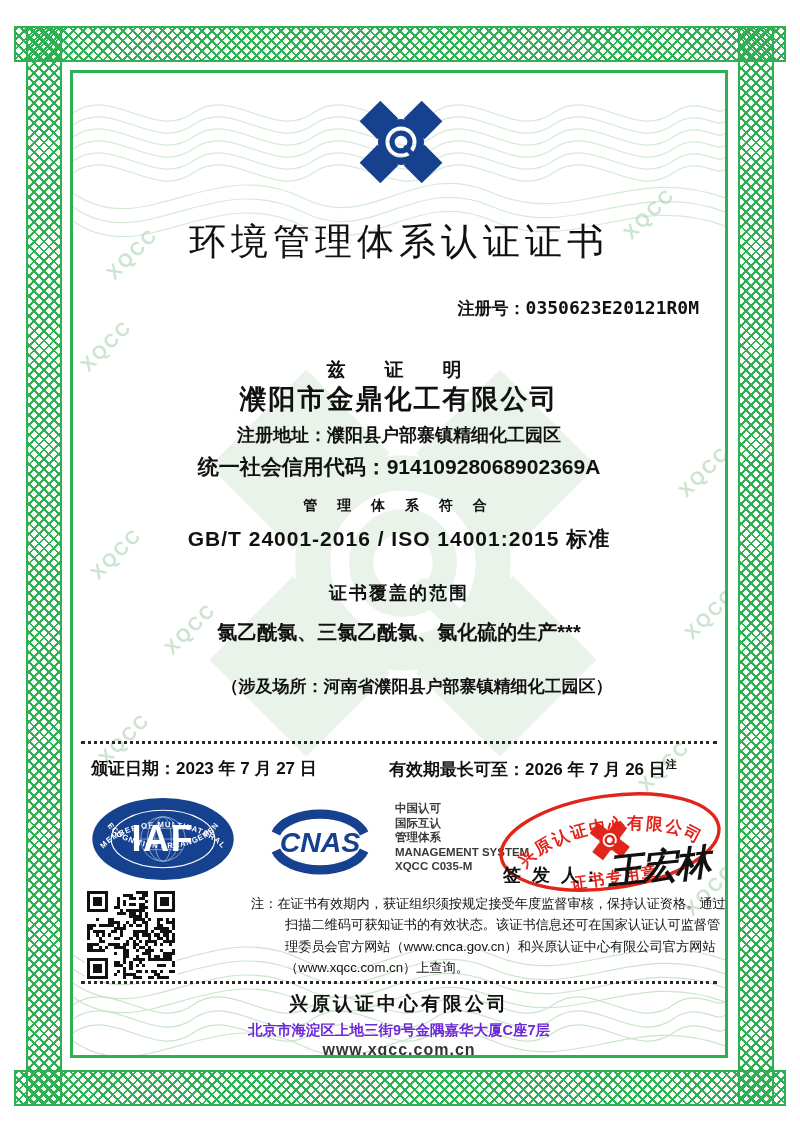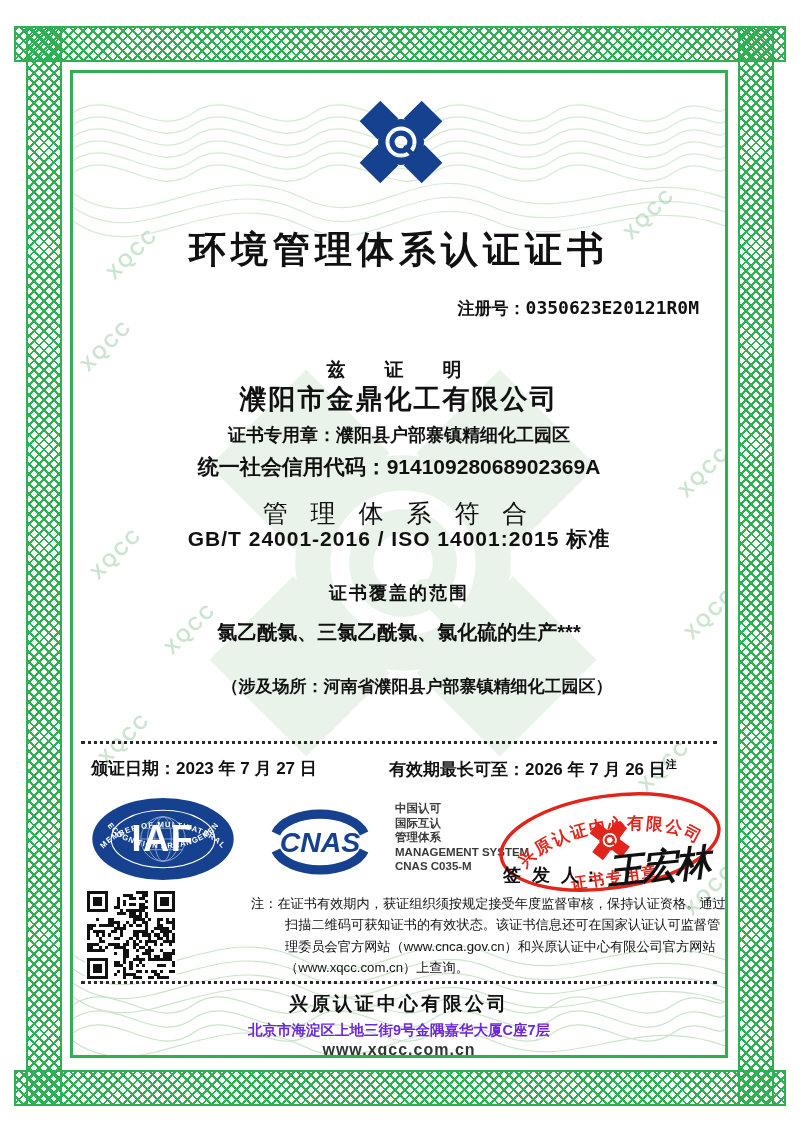--- a/index.html
+++ b/index.html
@@ -24,28 +24,28 @@
     border:3px solid #2fb053;box-sizing:border-box;overflow:hidden;background:#fff;
   }
   .abs{position:absolute;}
   .ctr{left:0;right:0;text-align:center;}
   
   .wave-svg{position:absolute;left:0;width:652px;pointer-events:none;}
   .emblem-wm{position:absolute;left:110px;top:270px;width:440px;height:440px;color:#e3f0e3;opacity:.75;pointer-events:none;}
   .xqcc{position:absolute;font-size:19px;font-weight:bold;letter-spacing:2px;
         color:rgba(163,205,170,.55);transform:rotate(-45deg);pointer-events:none;}
   
-  .title{top:152px;font-size:37px;font-weight:bold;letter-spacing:5px;}
+  .title{top:144px;font-size:37px;font-weight:normal;letter-spacing:5px;}
   .reg-line{top:224px;right:26px;font-size:17px;font-weight:600;}
   .reg-num{font-family:"DejaVu Sans Mono",monospace;font-weight:bold;font-size:18px;letter-spacing:0px;}
   .hereby{top:284px;font-size:19px;font-weight:600;letter-spacing:10px;}
   .company{top:308px;font-size:27px;font-weight:bold;letter-spacing:2px;}
   .addr{top:350px;font-size:18px;font-weight:600;}
   .credit{top:380px;font-size:21px;font-weight:600;}
-  .conform{top:424px;font-size:25px;font-weight:400;letter-spacing:8px;}
+  .conform{top:424px;font-size:14px;font-weight:700;letter-spacing:8px;}
   .standard{top:452px;font-size:21px;font-weight:bold;letter-spacing:1px;text-align:center;}
   .scope-head{top:508px;font-size:18px;font-weight:600;letter-spacing:2px;}
   .scope-line{top:546px;font-size:20px;font-weight:bold;}
   .sites-line{top:602px;font-size:17px;font-weight:bold;margin-left:36px;}
   .dotted{left:8px;right:8px;border-top:3px dotted #2b2b2b;height:0;}
   .dot1{top:668px;} .dot2{top:908px;}
   .date-issue{left:18px;top:684px;font-size:17px;font-weight:600;text-align:right;}
   .date-valid{left:316px;top:684px;font-size:17px;font-weight:600;}
   .date-valid sup{font-size:11px;}
   .iaf-logo{left:16px;top:722px;width:148px;height:88px;}
@@ -135,21 +135,21 @@
     </svg>
 
     <div class="abs ctr title">环境管理体系认证证书</div>
 
     <div class="abs reg-line">
       <span>注册号：</span><span class="reg-num">0350623E20121R0M</span>
     </div>
 
     <div class="abs ctr hereby">兹　证　明</div>
     <div class="abs ctr company">濮阳市金鼎化工有限公司</div>
-    <div class="abs ctr addr">证书专用章：濮阳县户部寨镇精细化工园区</div>
+    <div class="abs ctr addr">注册地址：濮阳县户部寨镇精细化工园区</div>
     <div class="abs ctr credit">统一社会信用代码：91410928068902369A</div>
     <div class="abs ctr conform">管 理 体 系 符 合</div>
     <div class="abs ctr standard">GB/T 24001-2016 / ISO 14001:2015 标准</div>
     <div class="abs ctr scope-head">证书覆盖的范围</div>
     <div class="abs ctr scope-line">氯乙酰氯、三氯乙酰氯、氯化硫的生产***</div>
     <div class="abs ctr sites-line">（涉及场所：河南省濮阳县户部寨镇精细化工园区）</div>
 
     <div class="abs dotted dot1"></div>
 
     <div class="abs date-issue">颁证日期：2023 年 7 月 27 日</div>
@@ -185,21 +185,21 @@
       <path d="M18,40 A64,36 0 0 1 142,40" stroke="#16418e" stroke-width="13" fill="none"></path>
       <path d="M18,64 A64,36 0 0 0 142,64" stroke="#16418e" stroke-width="13" fill="none"></path>
       <text x="80" y="66" font-size="40" font-style="italic" font-weight="bold" fill="#16418e" text-anchor="middle" font-family="Liberation Sans, sans-serif">CNAS</text>
     </svg>
 
     <div class="abs acc-lines">
       <div>中国认可</div>
       <div>国际互认</div>
       <div>管理体系</div>
       <div>MANAGEMENT SYSTEM</div>
-      <div>CNAS C035-M</div>
+      <div>XQCC C035-M</div>
     </div>
 
     <svg class="abs seal" viewBox="0 0 240 104">
       <defs>
           <path id="sealArc" d="M26,74 A96,42 0 0 1 214,74"></path>
         </defs>
       <ellipse cx="120" cy="52" rx="112" ry="47" fill="none" stroke="#e1251b" stroke-width="3.5"></ellipse>
       <text font-size="17" font-weight="bold" fill="#e1251b" letter-spacing="2" font-family="Liberation Sans, sans-serif">
         <textPath href="#sealArc" startOffset="50%" text-anchor="middle">兴原认证中心有限公司</textPath>
       </text>

